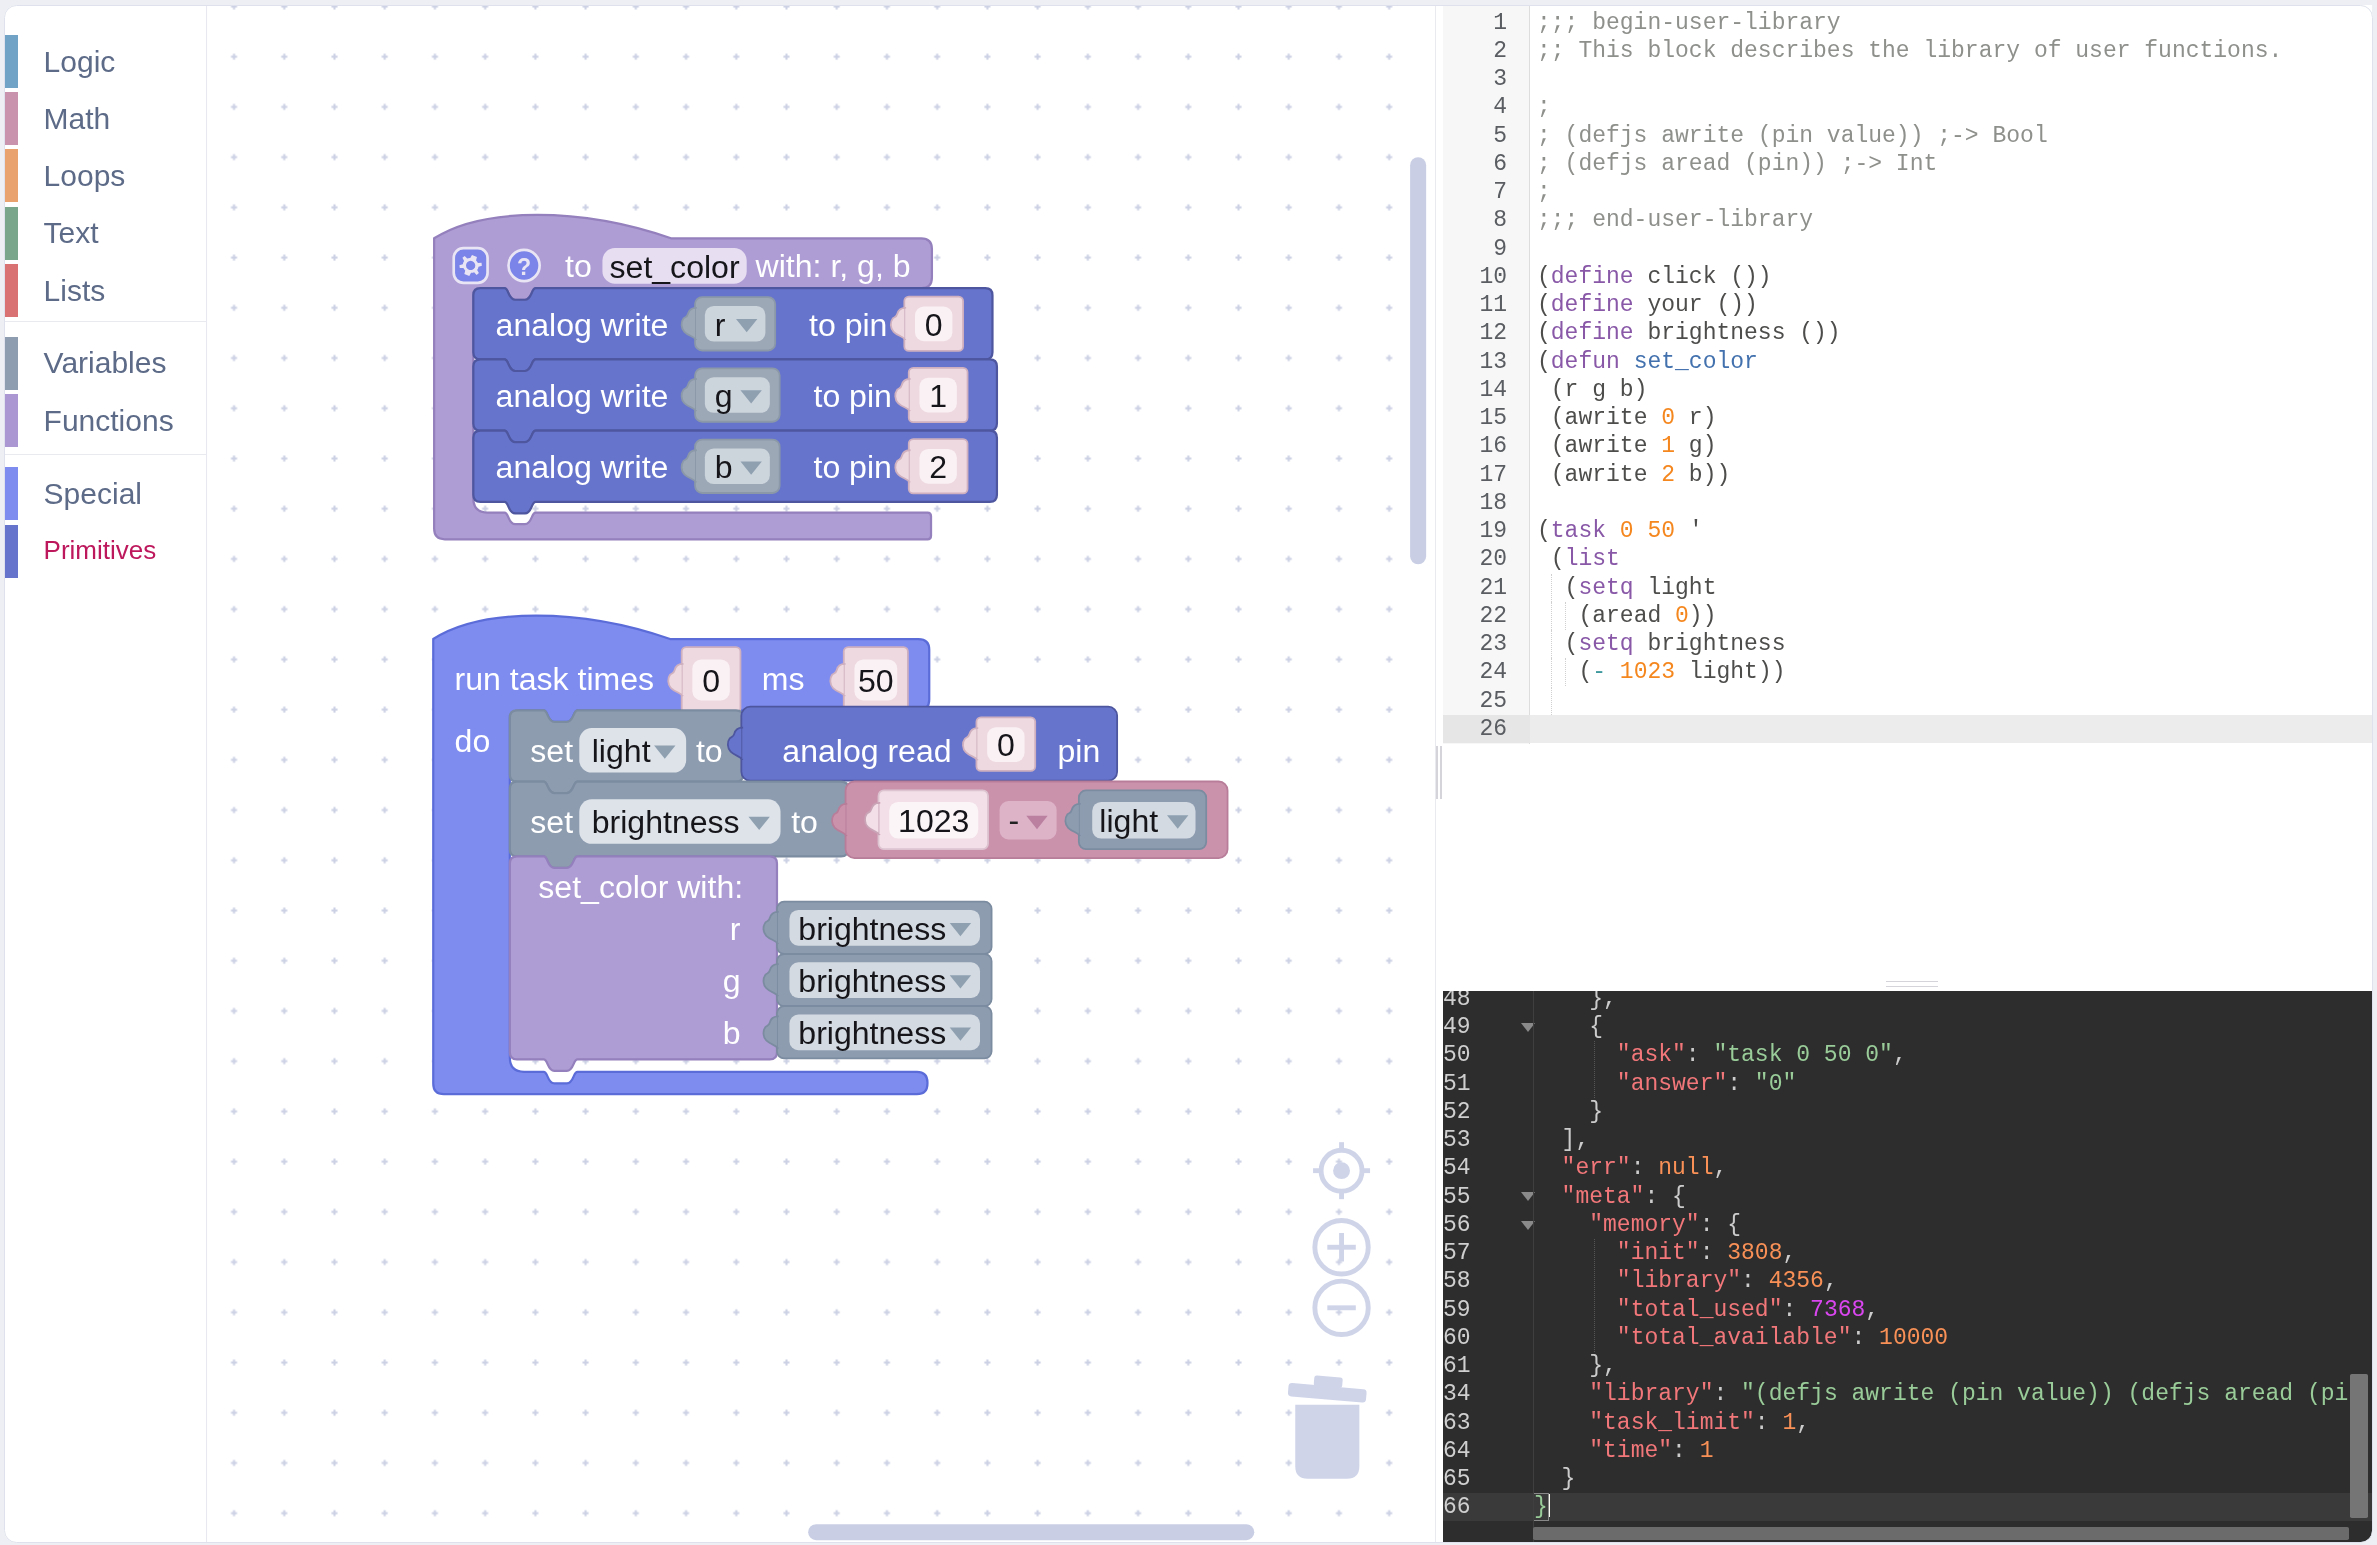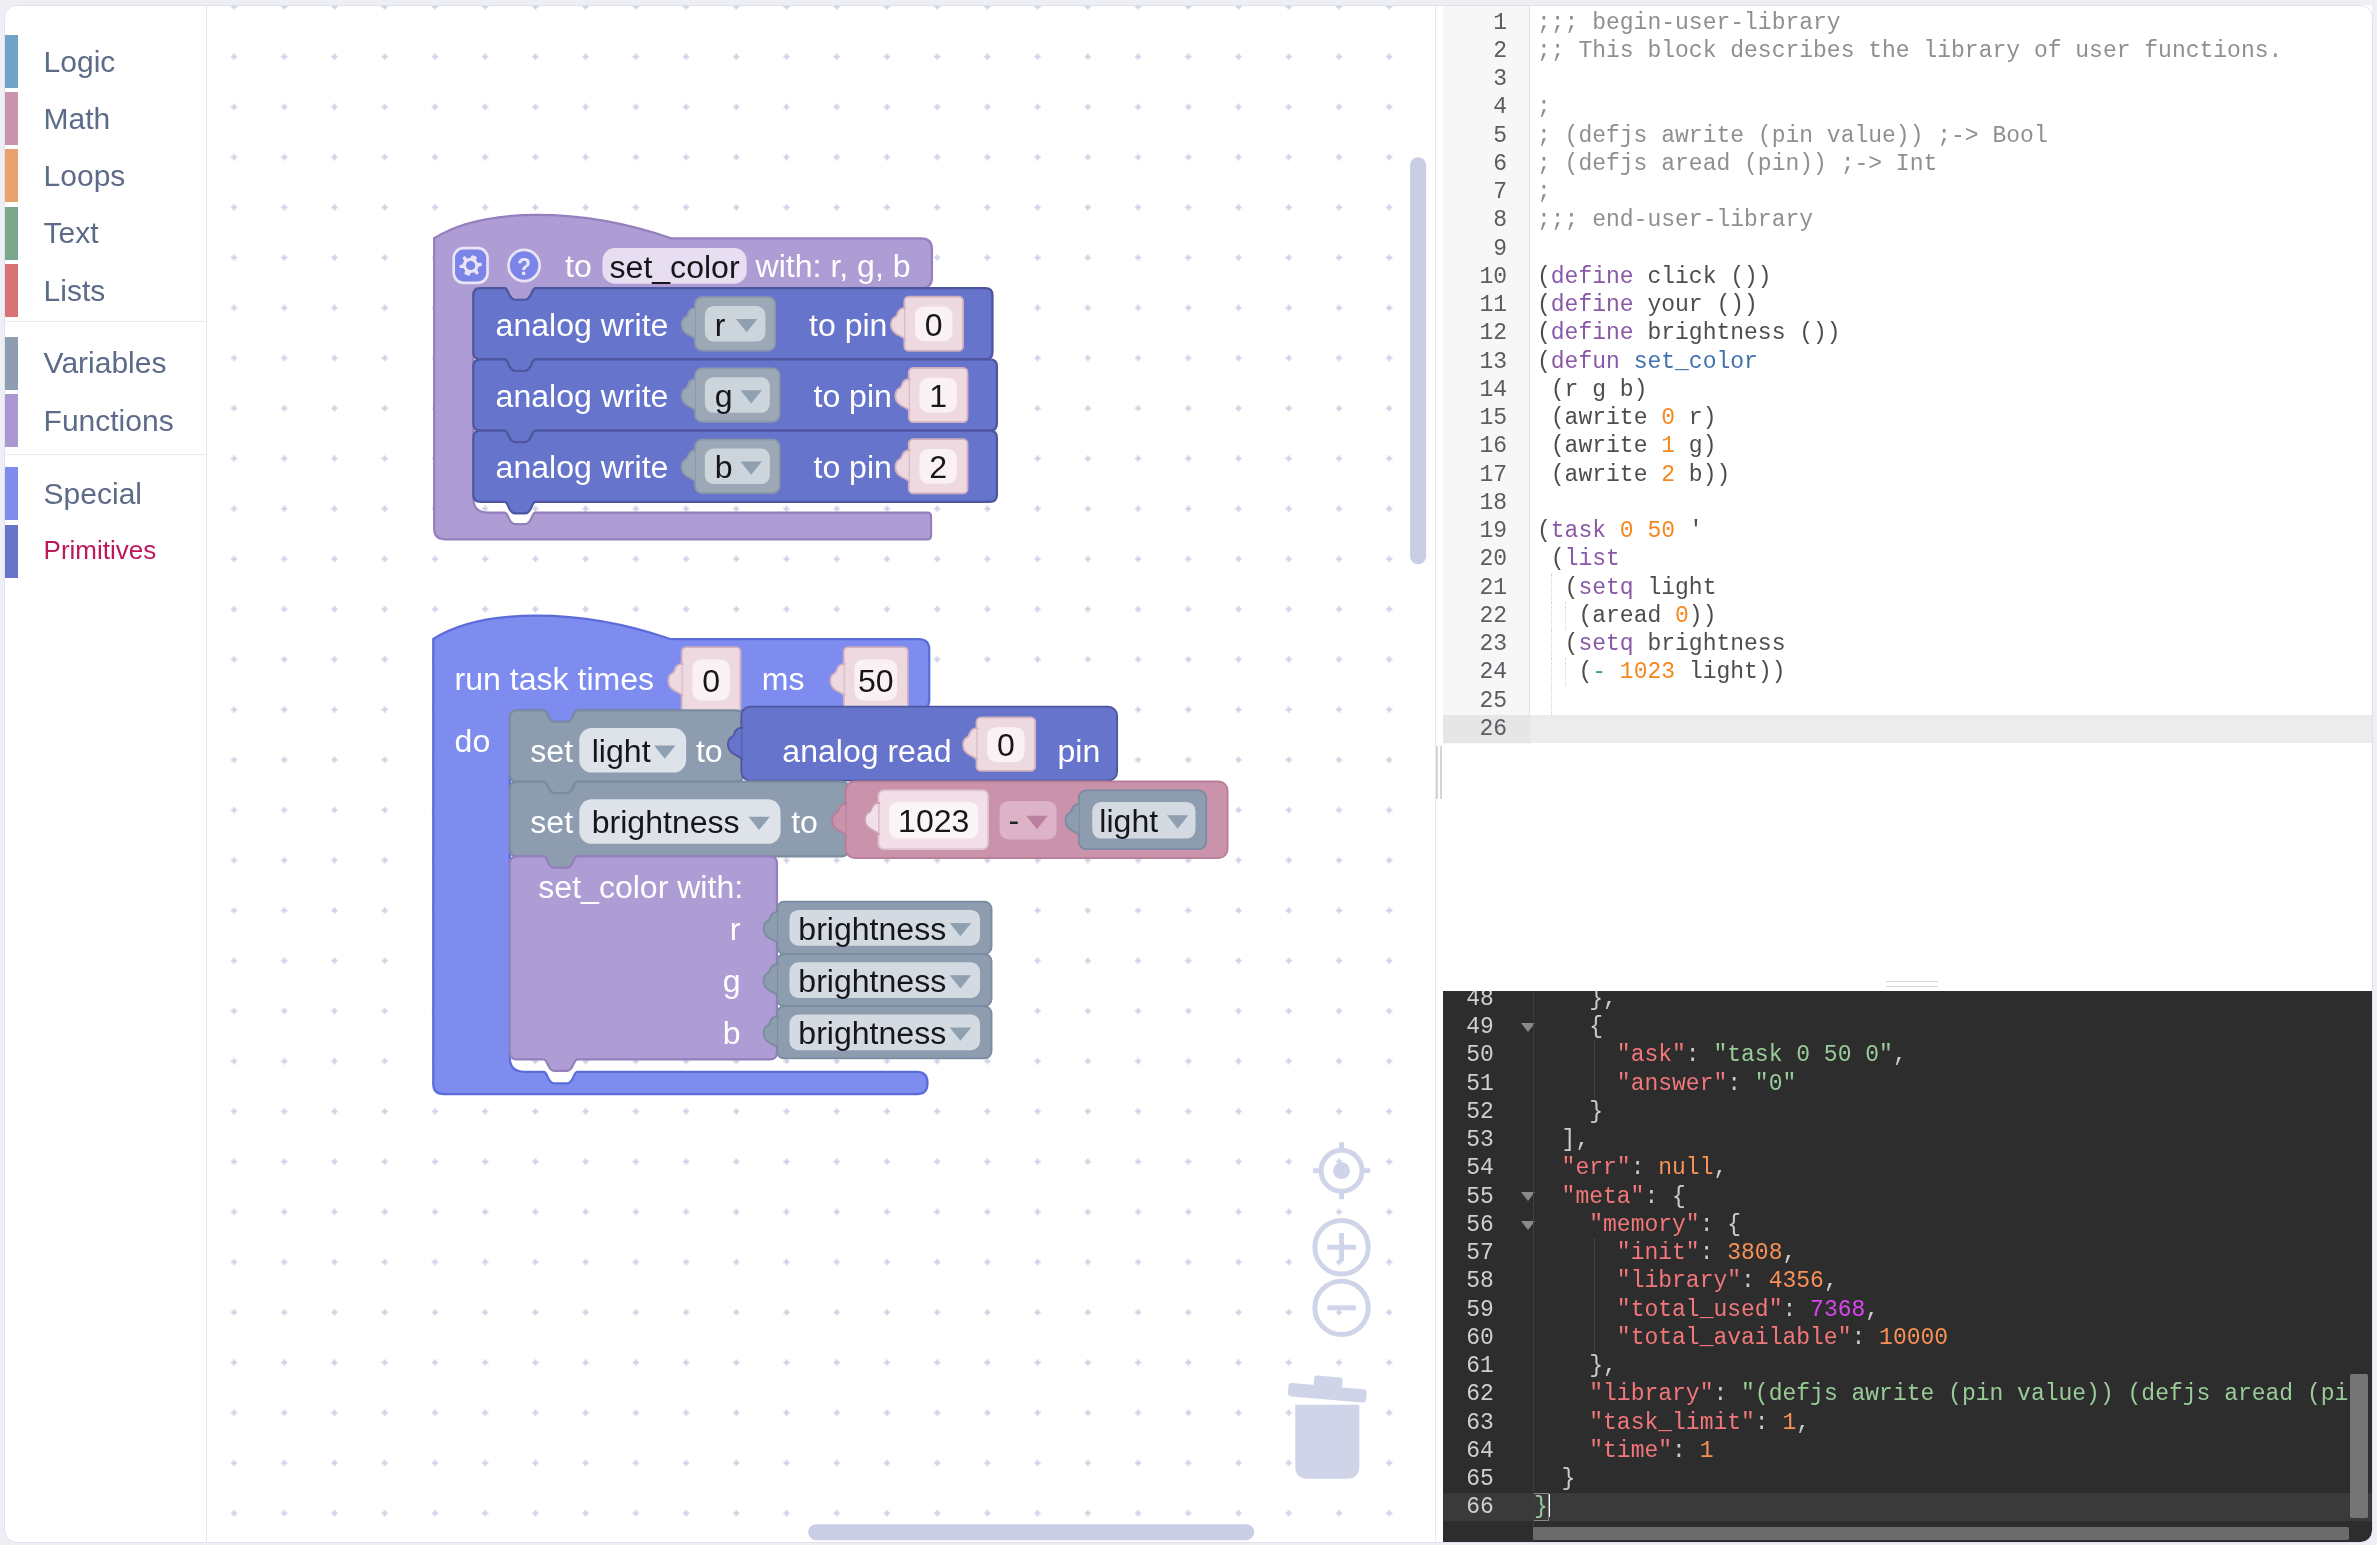--- a/index.html
+++ b/index.html
@@ -1,17 +1,17 @@
 <!DOCTYPE html>
 <html style="font-size:14.2px"><head><meta charset="utf-8"><style>
 *{margin:0;padding:0;box-sizing:border-box}
 body{width:2377px;height:1546px;background:#edeff5;font-family:"Liberation Sans",sans-serif;position:relative;overflow:hidden}
 .gn{position:absolute;left:0;width:64px;text-align:right;font-family:"Liberation Mono", monospace;font-size:23px;line-height:28px;color:#5a5d62}
 .cl{position:absolute;left:94px;font-family:"Liberation Mono", monospace;font-size:23px;line-height:28px;white-space:pre}
-.cn{position:absolute;left:0;width:74px;text-align:center;font-family:"Liberation Mono", monospace;font-size:23px;line-height:28px;color:#cfcfcf}
+.cn{position:absolute;left:0;width:74px;text-align:left;font-family:"Liberation Mono", monospace;font-size:23px;line-height:28px;color:#cfcfcf}
 .cc{position:absolute;left:91px;font-family:"Liberation Mono", monospace;font-size:23px;line-height:28px;color:#ccc;white-space:pre}
 .cur{display:inline-block;width:1.8px;height:23px;background:#f8f8f0;vertical-align:-3.6px}
 </style></head><body>
 <div style="position:absolute;left:3.6px;top:4.5px;width:2369px;height:1538px;background:#fff;border-radius:12.5px"></div>
 <div style="position:absolute;left:3.6px;top:4.5px;width:202px;height:1538px;border-radius:12.5px 0 0 12.5px">
     <div style="position:absolute;left:0.4px;top:30px;width:14px;height:53px;background:#71a3c6"></div>
 <div style="position:absolute;left:40px;top:37px;height:39px;line-height:39px;font-size:30px;color:#5d6b88">Logic</div>
 <div style="position:absolute;left:0.4px;top:87px;width:14px;height:53px;background:#c993ad"></div>
 <div style="position:absolute;left:40px;top:94px;height:39px;line-height:39px;font-size:30px;color:#5d6b88">Math</div>
 <div style="position:absolute;left:0.4px;top:144px;width:14px;height:53px;background:#e9a16e"></div>
@@ -310,21 +310,21 @@
 <div class="cn" style="top:248px">57</div>
     <div class="cc" style="top:248px">&nbsp;&nbsp;&nbsp;&nbsp;&nbsp;&nbsp;<span style="color:#f2777a">"init"</span><span style="color:#cccccc">: </span><span style="color:#f99157">3808</span><span style="color:#cccccc">,</span></div>
 <div class="cn" style="top:276px">58</div>
     <div class="cc" style="top:276px">&nbsp;&nbsp;&nbsp;&nbsp;&nbsp;&nbsp;<span style="color:#f2777a">"library"</span><span style="color:#cccccc">: </span><span style="color:#f99157">4356</span><span style="color:#cccccc">,</span></div>
 <div class="cn" style="top:305px">59</div>
     <div class="cc" style="top:305px">&nbsp;&nbsp;&nbsp;&nbsp;&nbsp;&nbsp;<span style="color:#f2777a">"total_used"</span><span style="color:#cccccc">: </span><span style="color:#d946ef">7368</span><span style="color:#cccccc">,</span></div>
 <div class="cn" style="top:333px">60</div>
     <div class="cc" style="top:333px">&nbsp;&nbsp;&nbsp;&nbsp;&nbsp;&nbsp;<span style="color:#f2777a">"total_available"</span><span style="color:#cccccc">: </span><span style="color:#f99157">10000</span></div>
 <div class="cn" style="top:361px">61</div>
     <div class="cc" style="top:361px">&nbsp;&nbsp;&nbsp;&nbsp;<span style="color:#cccccc">},</span></div>
-<div class="cn" style="top:389px">62</div>
+<div class="cn" style="top:389px">34</div>
     <div class="cc" style="top:389px">&nbsp;&nbsp;&nbsp;&nbsp;<span style="color:#f2777a">"library"</span><span style="color:#cccccc">: </span><span style="color:#99cc99">"(defjs awrite (pin value)) (defjs aread (pin</span></div>
 <div class="cn" style="top:418px">63</div>
     <div class="cc" style="top:418px">&nbsp;&nbsp;&nbsp;&nbsp;<span style="color:#f2777a">"task_limit"</span><span style="color:#cccccc">: </span><span style="color:#f99157">1</span><span style="color:#cccccc">,</span></div>
 <div class="cn" style="top:446px">64</div>
     <div class="cc" style="top:446px">&nbsp;&nbsp;&nbsp;&nbsp;<span style="color:#f2777a">"time"</span><span style="color:#cccccc">: </span><span style="color:#f99157">1</span></div>
 <div class="cn" style="top:474px">65</div>
     <div class="cc" style="top:474px">&nbsp;&nbsp;<span style="color:#cccccc">}</span></div>
 <div style="position:absolute;left:0;right:0;top:502px;height:28px;background:#3a3a3a"></div>
     <div class="cn" style="top:502px">66</div>
     <div class="cc" style="top:502px"><span style="color:#99cc99;outline:0.9px solid #888">}</span><span class="cur"></span></div>

